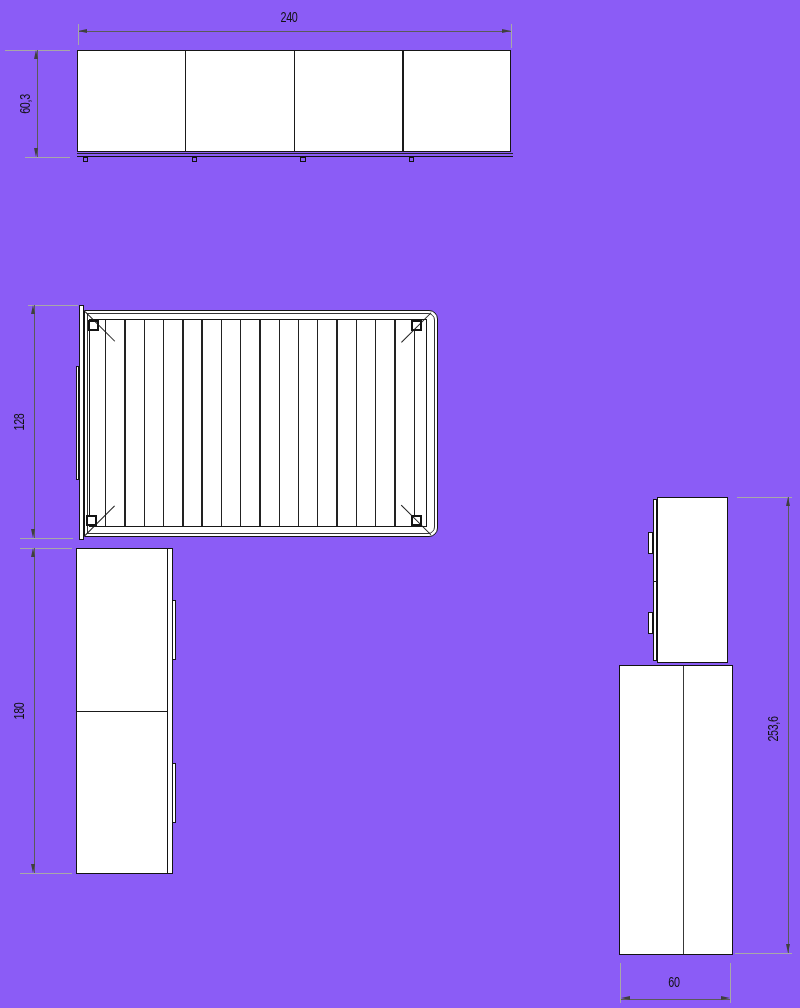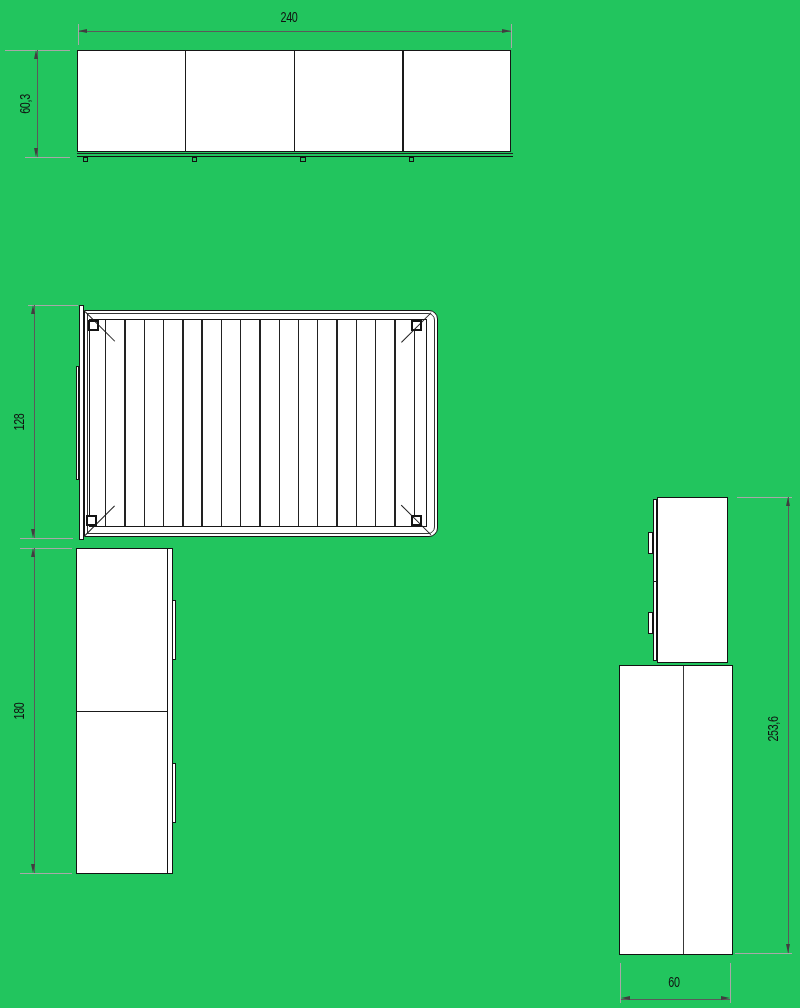--- a/index.html
+++ b/index.html
@@ -1,16 +1,16 @@
 <!DOCTYPE html>
 <html><head>
 <meta charset="utf-8">
 <style>
   html,body{margin:0;padding:0;background:#ffffff;}
-  .sheet{position:relative;width:800px;height:1008px;background:#22c55e;overflow:hidden;
+  .sheet{position:relative;width:800px;height:1008px;background:#8b5cf6;overflow:hidden;
          font-family:"Liberation Sans",sans-serif;}
   .abs{position:absolute;box-sizing:border-box;}
   
   .ln{position:absolute;background:#1a1a1a;}
   .dimln{position:absolute;background:#5a5a5a;}
   .extln{position:absolute;background:#a8a8a8;}
   
   .box{position:absolute;box-sizing:border-box;border:1.6px solid #161616;background:#ffffff;}
   
   .arrU{position:absolute;width:0;height:0;border-left:2.6px solid transparent;border-right:2.6px solid transparent;border-bottom:9px solid #3f3f3f;}

